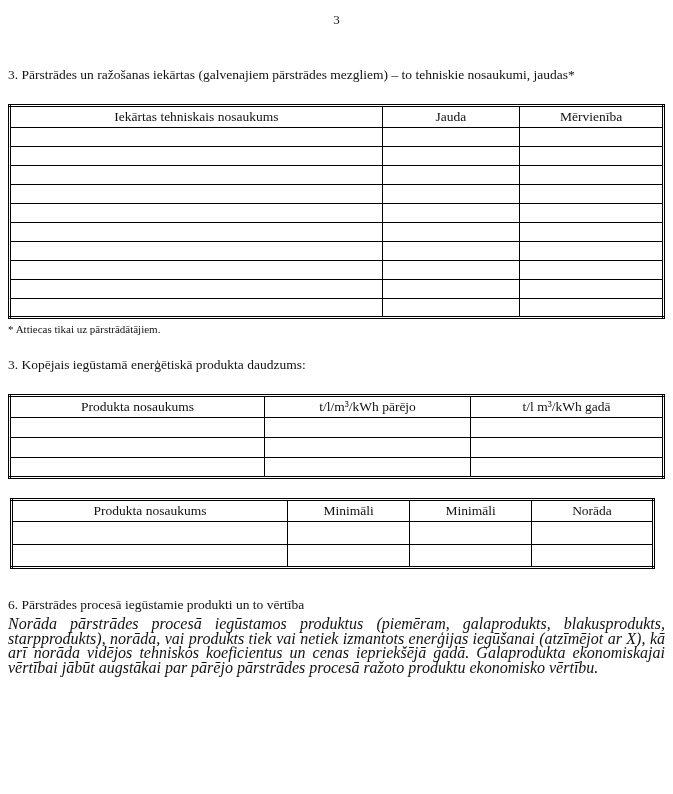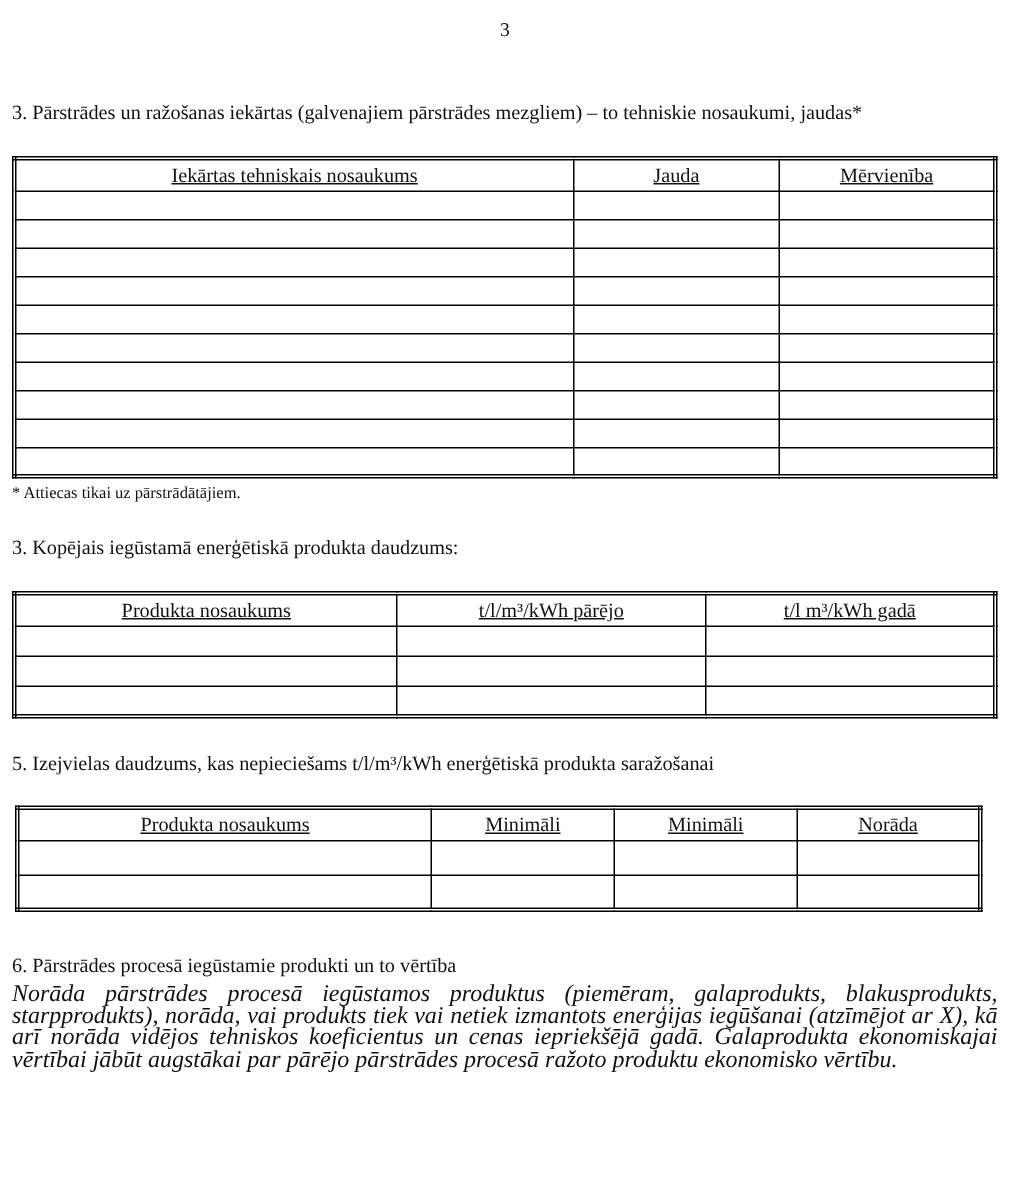--- a/index.html
+++ b/index.html
@@ -25,21 +25,21 @@
     line-height: 18px;
     text-align: justify;
   }
   .sec3-title { margin-top: 38px; }
   table {
     border-collapse: collapse;
     table-layout: fixed;
     width: 657px;
     font-size: 13.5px;
   }
-  table, .tbl { border: 3px double #000; text-decoration: underline; }
+  table, .tbl { border: 3px double #000; }
   th, td { border: 1px solid #000; }
   th {
     font-weight: normal;
     text-align: center;
     height: 22px;
     vertical-align: middle;
     padding: 0 3px;
     font-size: 13.5px;
   }
   td { height: 19px; padding: 0 3px; }
@@ -177,21 +177,20 @@
           <td></td>
         </tr>
         <tr>
           <td></td>
           <td></td>
           <td></td>
         </tr>
       </tbody>
   </table>
 
-  <p class="para sec5-title">5. Izejvielas daudzums, kas nepieciešams t/l/m³/kWh enerģētiskā produkta saražošanai</p>
 
   <table class="tbl tbl3">
     <colgroup>
         <col class="c1">
         <col class="c2">
         <col class="c3">
         <col class="c4">
       </colgroup>
     <thead>
       <tr>

